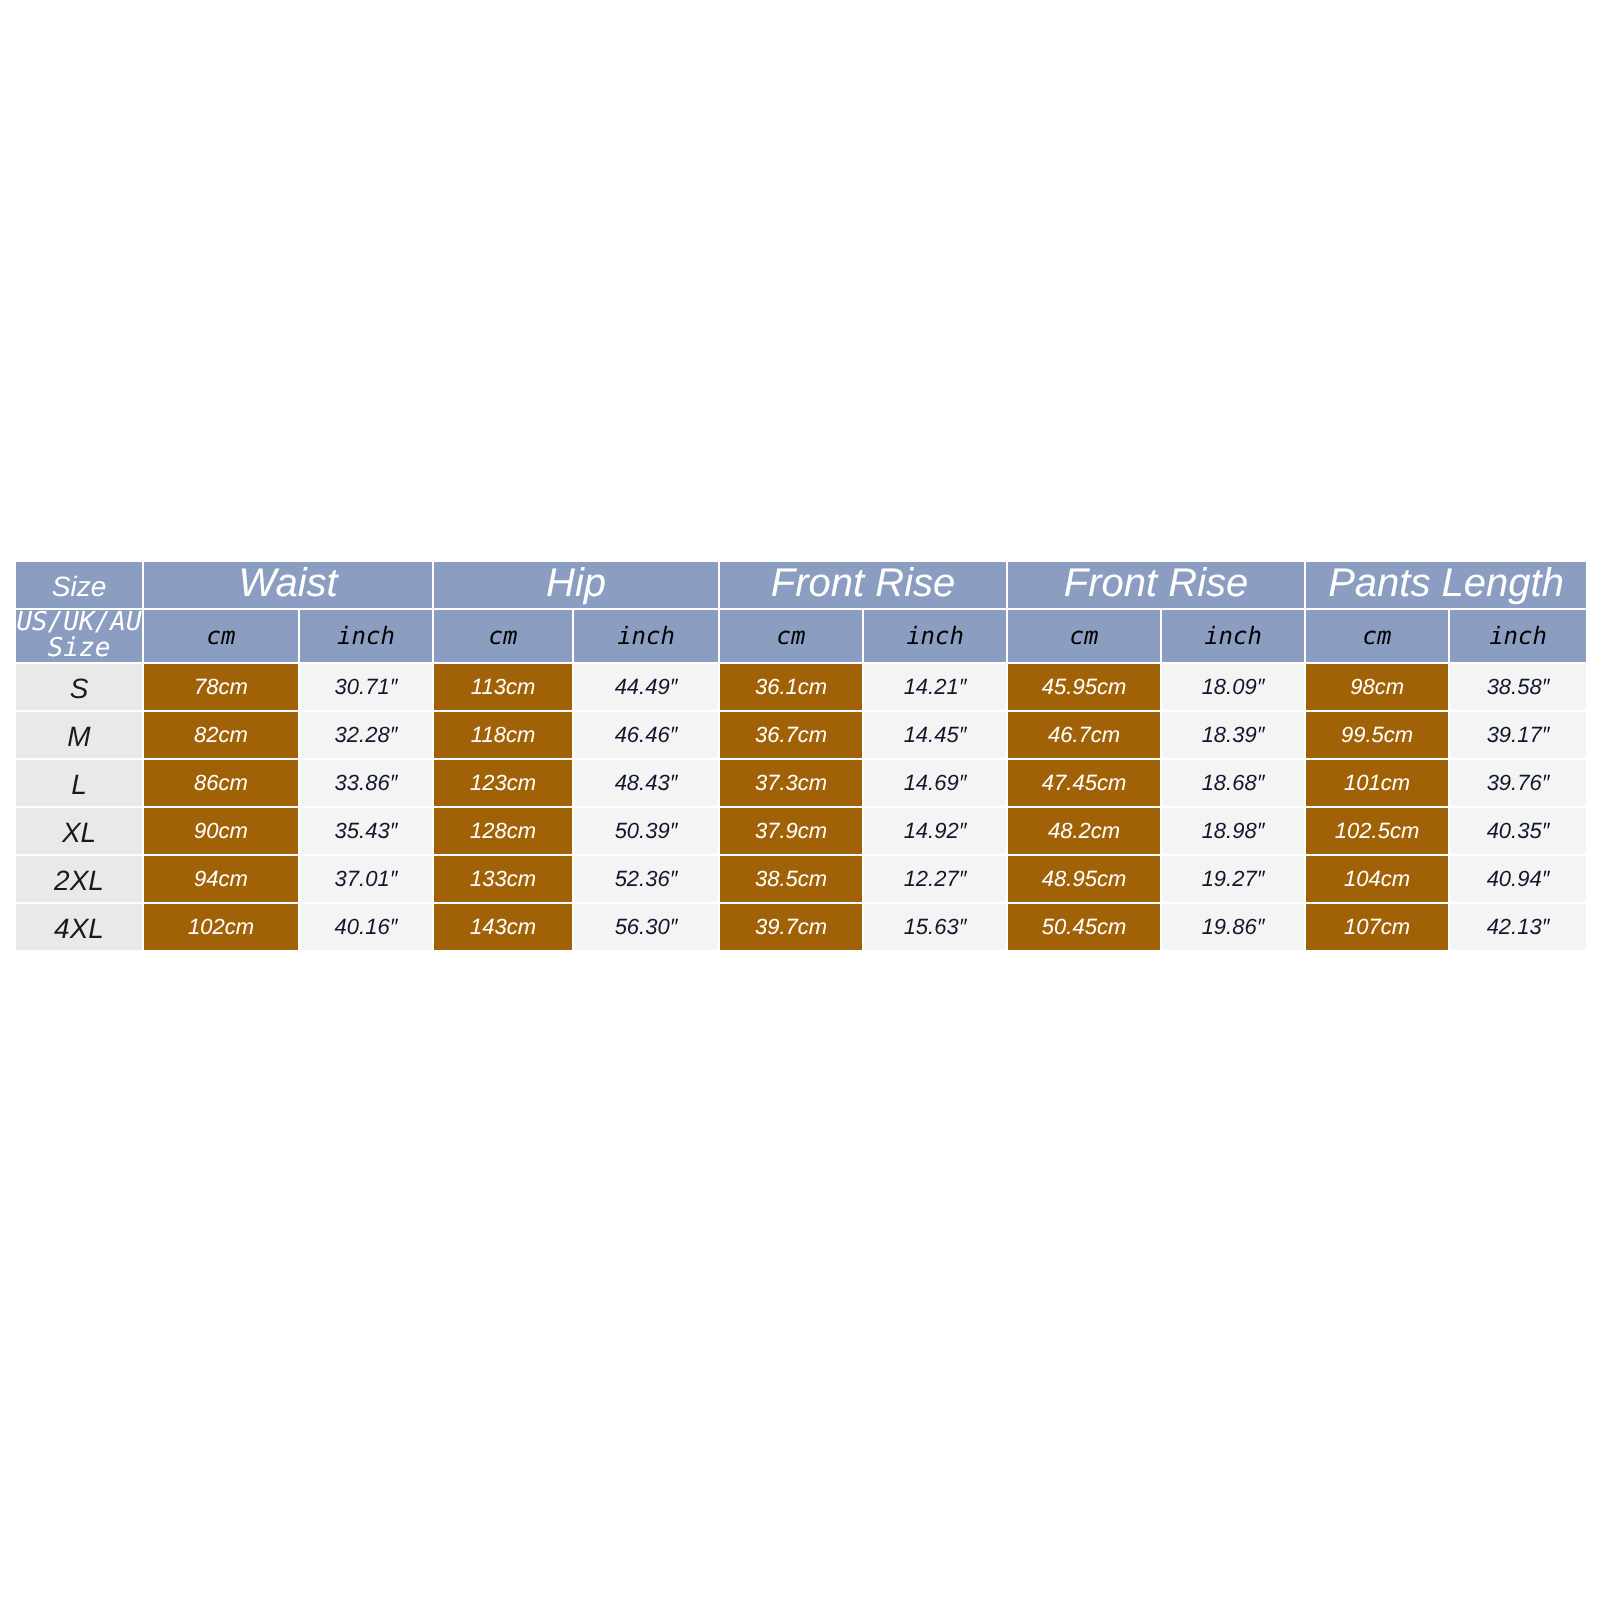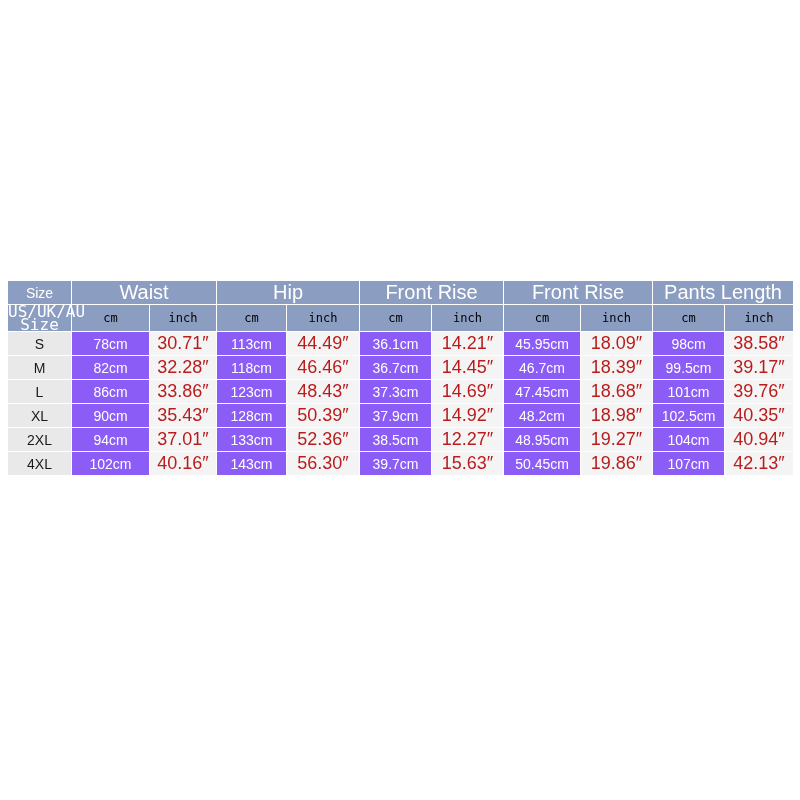--- a/index.html
+++ b/index.html
@@ -17,20 +17,21 @@
     height: 800px;
     background: #ffffff;
     overflow: hidden;
   }
 
   #table-wrap {
     position: absolute;
     left: 7px;
     top: 280px;
     width: 786px;
+    font-style: italic;
   }
 
   table.size-chart {
     border-collapse: collapse;
     table-layout: fixed;
     width: 786px;
     font-size: 13px;
     color: #1a1a1a;
   }
 
@@ -65,41 +66,41 @@
     color: #000000;
     font-family: "DejaVu Sans Mono", monospace;
     font-size: 12px;
     height: 27px;
   }
 
   .hdr-usuk {
     background: #8b9dc0;
     color: #ffffff;
     font-family: "DejaVu Sans Mono", monospace;
-    font-size: 16px;
+    font-size: 13px;
     line-height: 13px;
     height: 27px;
   }
 
   
   .c-size {
     background: #e9e9e9;
     font-size: 14px;
   }
 
   .c-cm {
-    background: #8b5cf6;
-    color: #ffffff;
-    font-size: 14px;
+    background: #a16207;
+    color: #ffffff;
+    font-size: 11px;
   }
 
   .c-inch {
     background: #f4f4f4;
-    color: #b91c1c;
-    font-size: 18px;
+    color: #0f172a;
+    font-size: 11px;
   }
 
   
   col.w-size   { width: 64px; }
   col.w-cm     { width: 78px; }
   col.w-inch   { width: 67px; }
   col.w-cm2    { width: 70px; }
   col.w-inch2  { width: 73px; }
   col.w-cm3    { width: 72px; }
   col.w-inch3  { width: 72px; }

